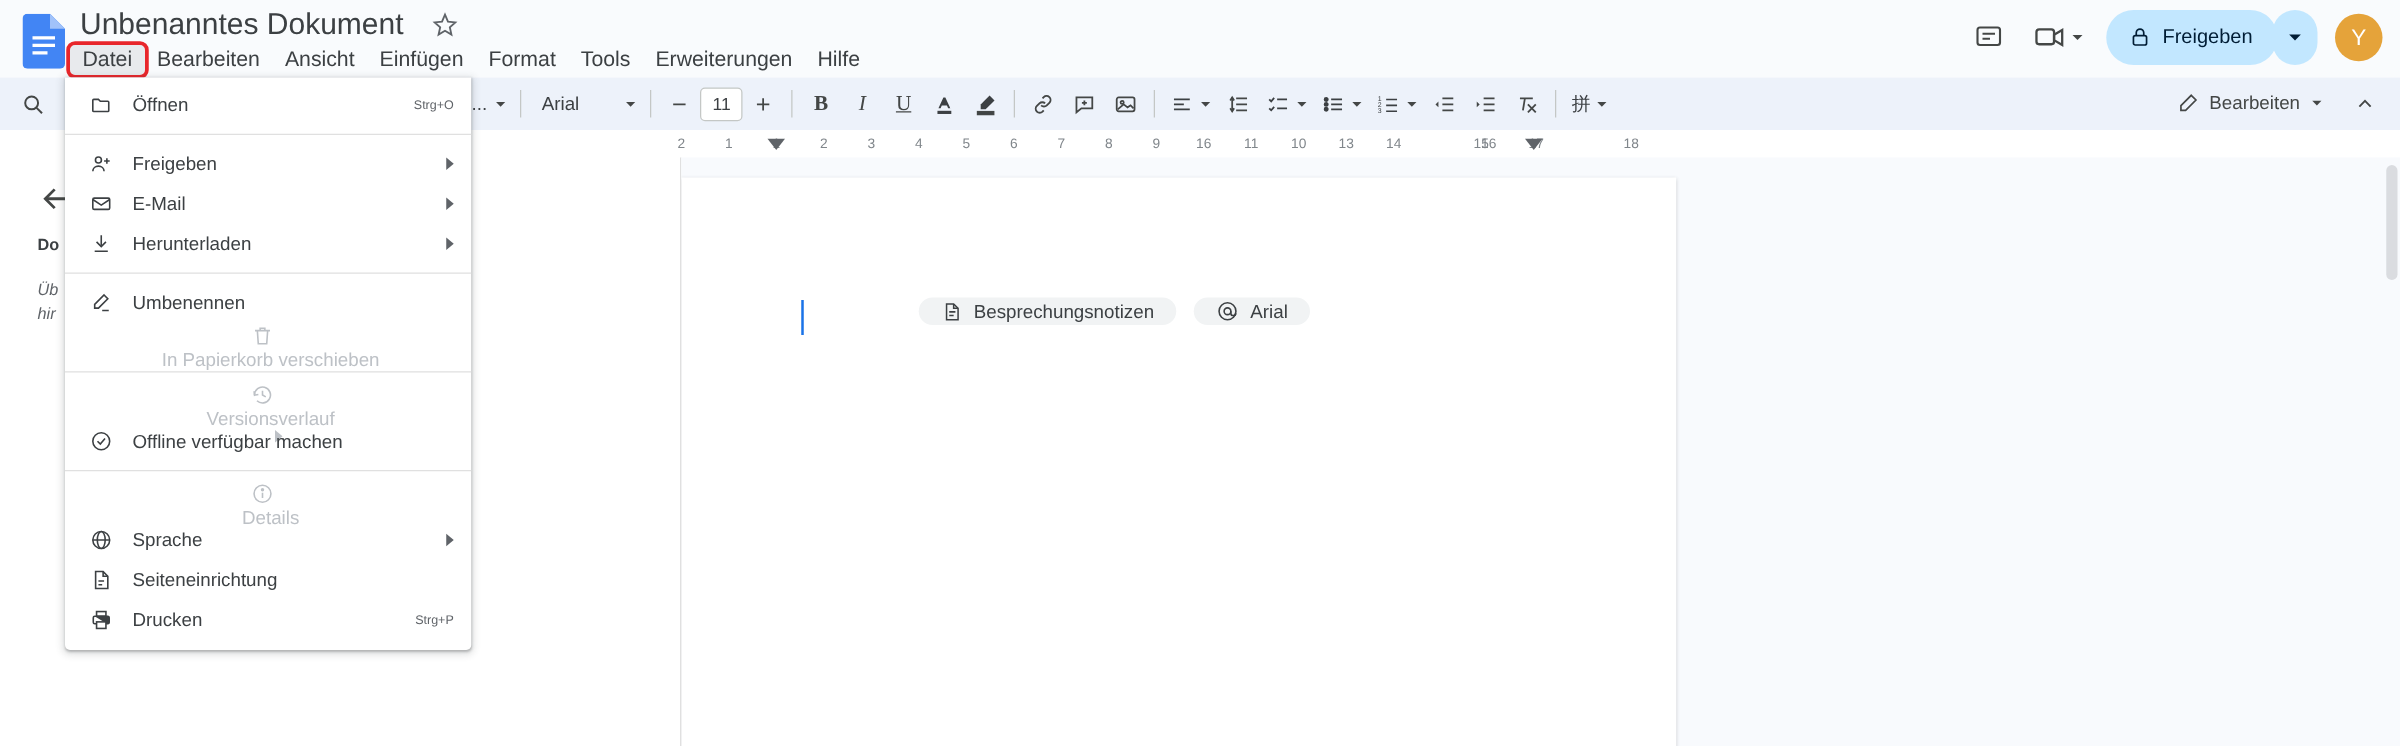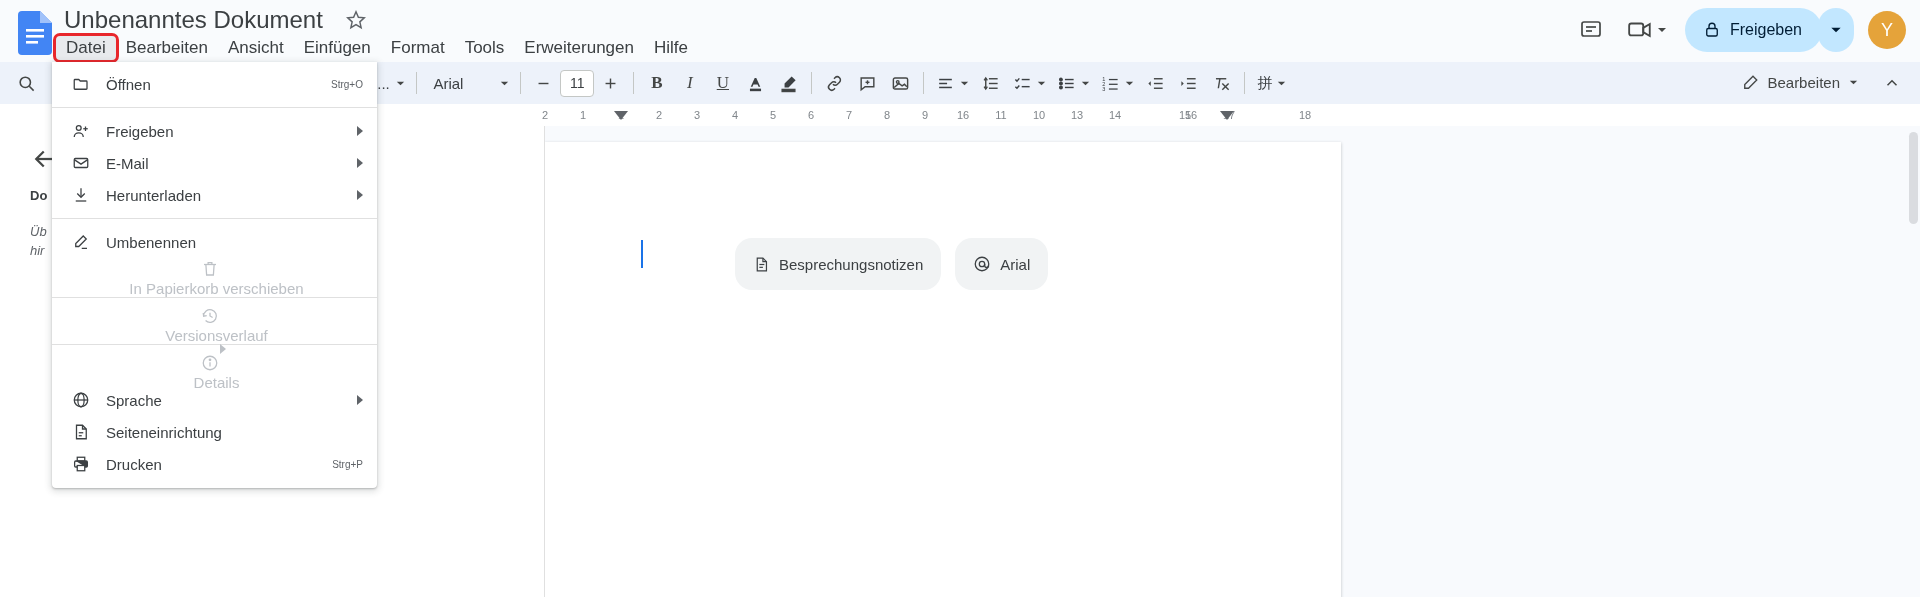--- a/index.html
+++ b/index.html
@@ -157,21 +157,21 @@
   .page {
     position: absolute; left: 0px; top: 16px; width: 796px; height: 560px;
     background: #fff; box-shadow: 0 1px 3px rgba(60,64,67,.3);
   }
   .caret {
     position: absolute; left: 96px; top: 98px; width: 2px; height: 28px;
     background: #1a73e8;
   }
   .chips { position: absolute; left: 190px; top: 96px; display: flex; gap: 14px; }
   .chip {
-    height: 52px; border-radius: 17px; background: #f1f3f4; color: #3c4043;
+    height: 22px; border-radius: 17px; background: #f1f3f4; color: #3c4043;
     display: flex; align-items: center; gap: 9px; padding: 0 18px;
     font-size: 15px; cursor: pointer; white-space: nowrap;
   }
 
   
   .vscroll {
     position: absolute; right: 2px; top: 132px; width: 9px; height: 92px;
     background: #dadce0; border-radius: 5px;
   }
 
@@ -710,20 +710,29 @@
       <svg width="18" height="18" viewBox="0 0 24 24" fill="none" stroke="currentColor" stroke-width="1.7">
         <path d="M3.5 12a8.5 8.5 0 1 1 2.6 6.1"></path>
           <polyline points="3,8 3.5,12.2 7.6,11.4"></polyline>
         <polyline points="12,7.5 12,12 15.5,14"></polyline>
       </svg>
     </span>
     <span class="mi-label">Versionsverlauf</span>
     <span class="mi-arrow"></span>
   </div>
 
+  <div class="mi">
+    <span class="mi-icon">
+      <svg width="18" height="18" viewBox="0 0 24 24" fill="none" stroke="currentColor" stroke-width="1.7">
+        <circle cx="12" cy="12" r="9"></circle>
+          <polyline points="8,12 11,15 16,9"></polyline>
+      </svg>
+    </span>
+    <span class="mi-label">Offline verfügbar machen</span>
+  </div>
 
   <div class="mi-div"></div>
 
   <div class="mi disabled">
     <span class="mi-icon">
       <svg width="18" height="18" viewBox="0 0 24 24" fill="none" stroke="currentColor" stroke-width="1.7">
         <circle cx="12" cy="12" r="9"></circle>
           <line x1="12" y1="11" x2="12" y2="16.5"></line>
           <circle cx="12" cy="7.8" r="1" fill="currentColor"></circle>
       </svg>

